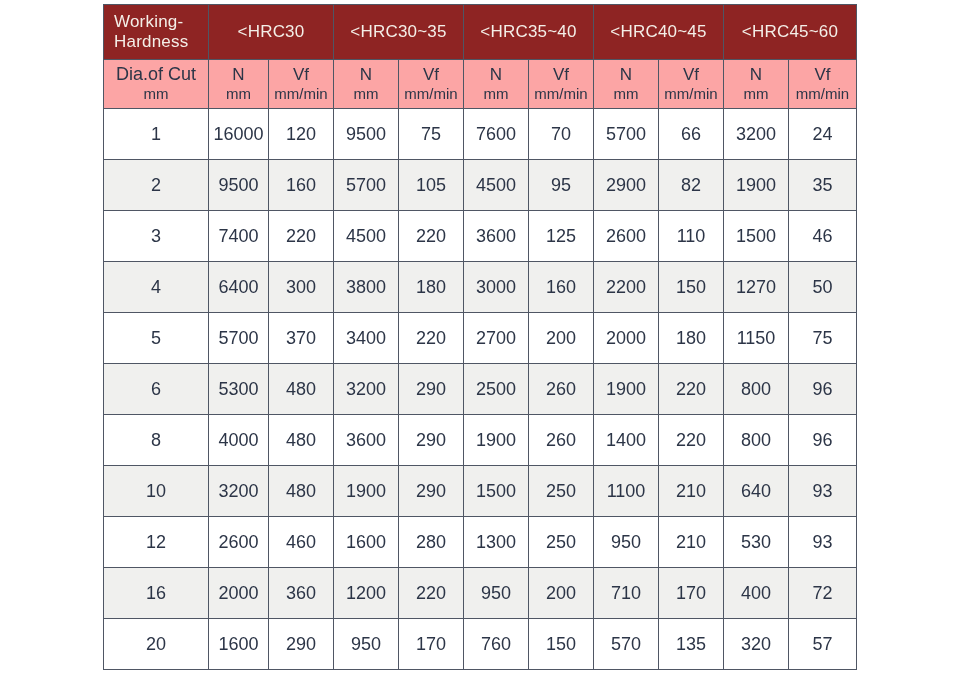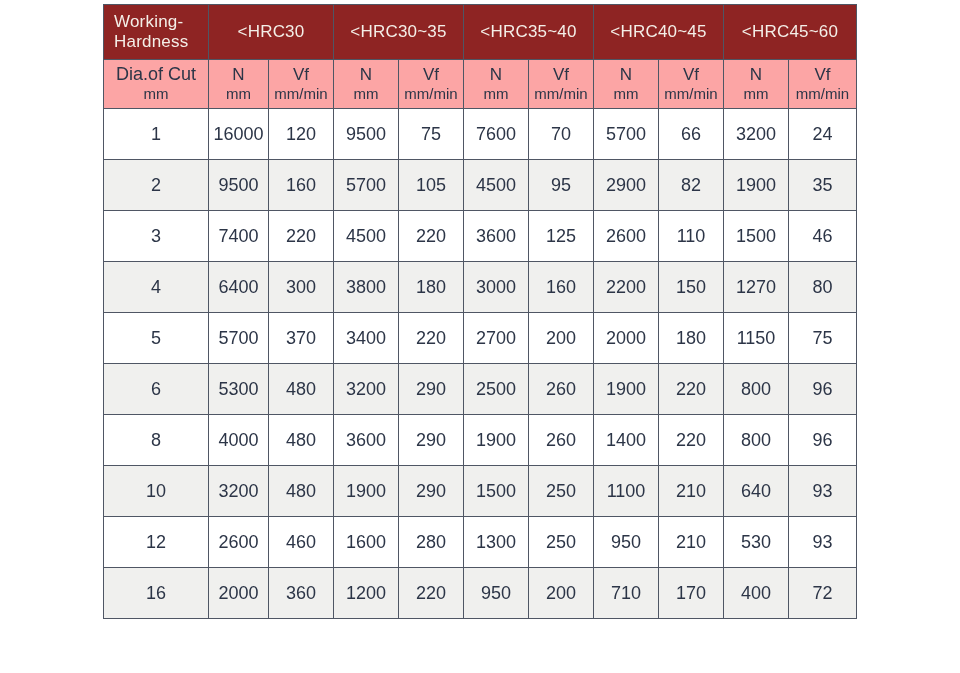--- a/index.html
+++ b/index.html
@@ -186,21 +186,21 @@
     <th>4</th>
     <td>6400</td>
     <td>300</td>
     <td>3800</td>
     <td>180</td>
     <td>3000</td>
     <td>160</td>
     <td>2200</td>
     <td>150</td>
     <td>1270</td>
-    <td>80</td>
+    <td>50</td>
   </tr>
         <tr>
     <th>5</th>
     <td>5700</td>
     <td>370</td>
     <td>3400</td>
     <td>220</td>
     <td>2700</td>
     <td>200</td>
     <td>2000</td>
@@ -266,15 +266,28 @@
     <td>360</td>
     <td>1200</td>
     <td>220</td>
     <td>950</td>
     <td>200</td>
     <td>710</td>
     <td>170</td>
     <td>400</td>
     <td>72</td>
   </tr>
+        <tr>
+    <th>20</th>
+    <td>1600</td>
+    <td>290</td>
+    <td>950</td>
+    <td>170</td>
+    <td>760</td>
+    <td>150</td>
+    <td>570</td>
+    <td>135</td>
+    <td>320</td>
+    <td>57</td>
+  </tr>
       </tbody>
   </table>
 </div>
 
 </body></html>

